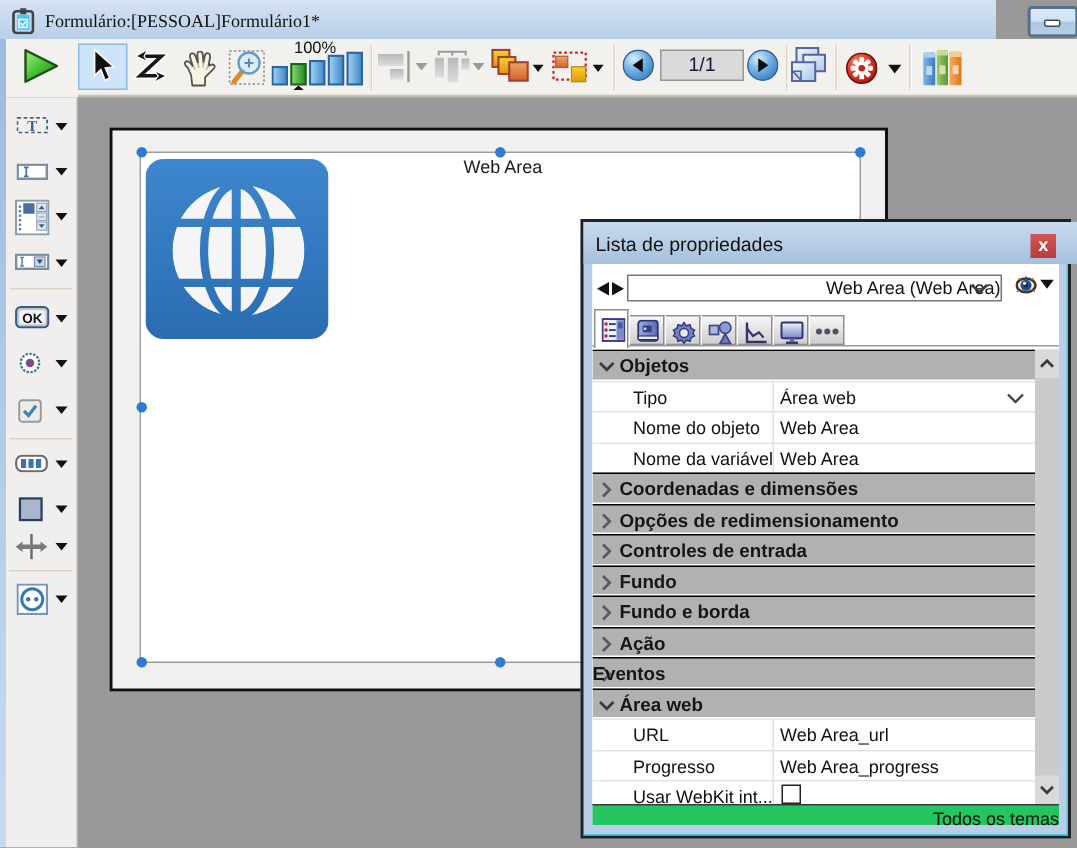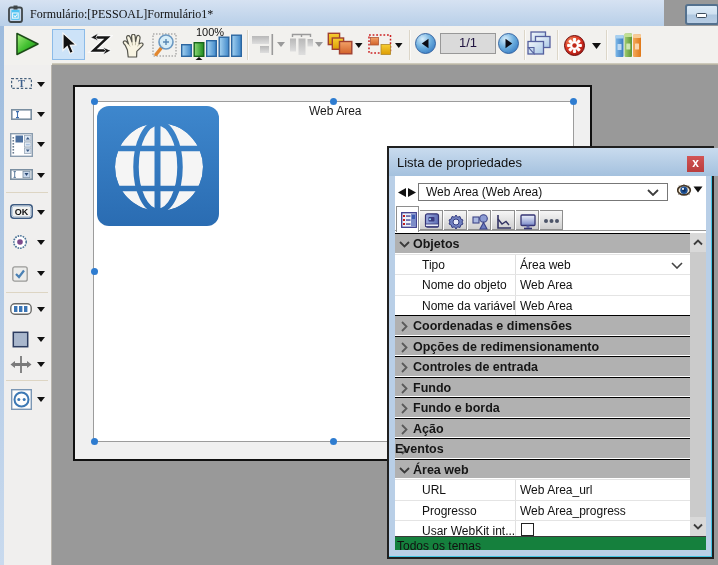--- a/index.html
+++ b/index.html
@@ -22,39 +22,39 @@
 #canvas{left:52px;top:65px;width:666px;height:500px;background:#999;}
 #page{position:absolute;left:21px;top:20px;width:515px;height:372px;background:#f0f0f0;border:2px solid #111;}
 #webarea{position:absolute;left:18px;top:14px;width:479px;height:339px;background:#fff;border:1px solid #9c9c9c;}
 #walabel{position:absolute;left:234px;top:17px;font-size:12px;color:#1a1a1a;}
 .hdl{position:absolute;width:7px;height:7px;border-radius:50%;background:#2e7cd0;}
 #panel{left:387px;top:146px;width:327px;height:413px;background:#b9cfe7;border:2px solid #202020;box-sizing:border-box;}
 #ptitle{left:0;top:0;width:382px;height:28px;background:linear-gradient(#c9dbee,#a4c1de);}
 #ptitletext{left:8px;top:6.5px;font-size:13px;color:#101010;}
 #pclose{left:298px;top:8px;width:17px;height:16px;background:linear-gradient(#d25454,#b93d3d);
  color:#fff;font-size:12px;font-weight:bold;text-align:center;line-height:15px;}
-#pbody{left:6px;top:28px;width:311px;height:374px;background:#fff;}
+#pbody{left:6px;top:28px;width:311px;height:374px;background:#fff;text-align:right;}
 #comborow{left:0;top:0;width:311px;height:31px;background:#fff;}
 #combobox{left:23px;top:7px;width:241px;height:15px;background:#fff;border:1px solid #777;font-size:12px;color:#111;padding:1px 0 0 7px;}
 #tabrow{left:0;top:26px;width:311px;height:31px;background:#fff;box-sizing:border-box;}
 #tabline{position:absolute;left:0;top:27.5px;width:311px;height:1.2px;background:#9a9a9a;}
 .tab{position:absolute;top:7.5px;width:23px;height:20.8px;border:1px solid #8e8e8e;border-left:none;
  background:linear-gradient(#f6f6f6,#cfcfcf);box-sizing:border-box;z-index:2;}
 .tabsel{top:4px;height:25.5px;border-left:1px solid #8e8e8e;background:#fff;border-bottom:none;}
 #grid{left:0;top:57px;width:311px;height:303px;background:#fff;overflow:hidden;}
 .ghdr{position:absolute;left:0;width:295px;height:19.5px;background:#b1b1b1;border-top:1px solid #000000;
  font-size:12.5px;font-weight:bold;color:#161616;padding:3px 0 0 24px;box-sizing:border-box;}
 .grow{position:absolute;left:0;width:295px;height:19.5px;background:#fff;border-top:1px solid #e4e4e4;font-size:12px;color:#111;}
 .glabel{position:absolute;left:27px;top:3px;}
 .gvalue{position:absolute;left:125px;top:3px;}
 .gdiv{position:absolute;left:120px;top:0;width:1px;height:19.5px;background:#e0e0e0;}
 #scrollbar{left:295px;top:57px;width:16px;height:303px;background:#cbcbcb;}
 #sbup{left:0;top:0;width:16px;height:19px;background:#d9d9d9;}
 #sbdn{left:0;top:284px;width:16px;height:19px;background:#d9d9d9;}
-#status{left:0;top:360px;width:311px;height:14px;background:#15803d;border-top:1px solid #3a3a3a;
+#status{left:0;top:360px;width:311px;height:14px;background:#22c55e;border-top:1px solid #3a3a3a;
  font-size:12px;color:#111;padding:2px 0 0 2px;box-sizing:border-box;}
 .chev{stroke:#3c3c3c;stroke-width:1.8;fill:none;}
 </style>
 </head>
 <body>
 <div class="abs" id="titlebar">
   <svg class="abs" style="left:8px;top:5px" width="15" height="18" viewBox="0 0 15 18">
     <rect x="1" y="2.5" width="13" height="14.5" rx="2" fill="none" stroke="#3f4649" stroke-width="1.8"></rect>
     <rect x="3.4" y="4.8" width="8.2" height="10" fill="#4ec3f2"></rect>
     <rect x="5.5" y="0.5" width="4" height="4" fill="#3f4649"></rect>

